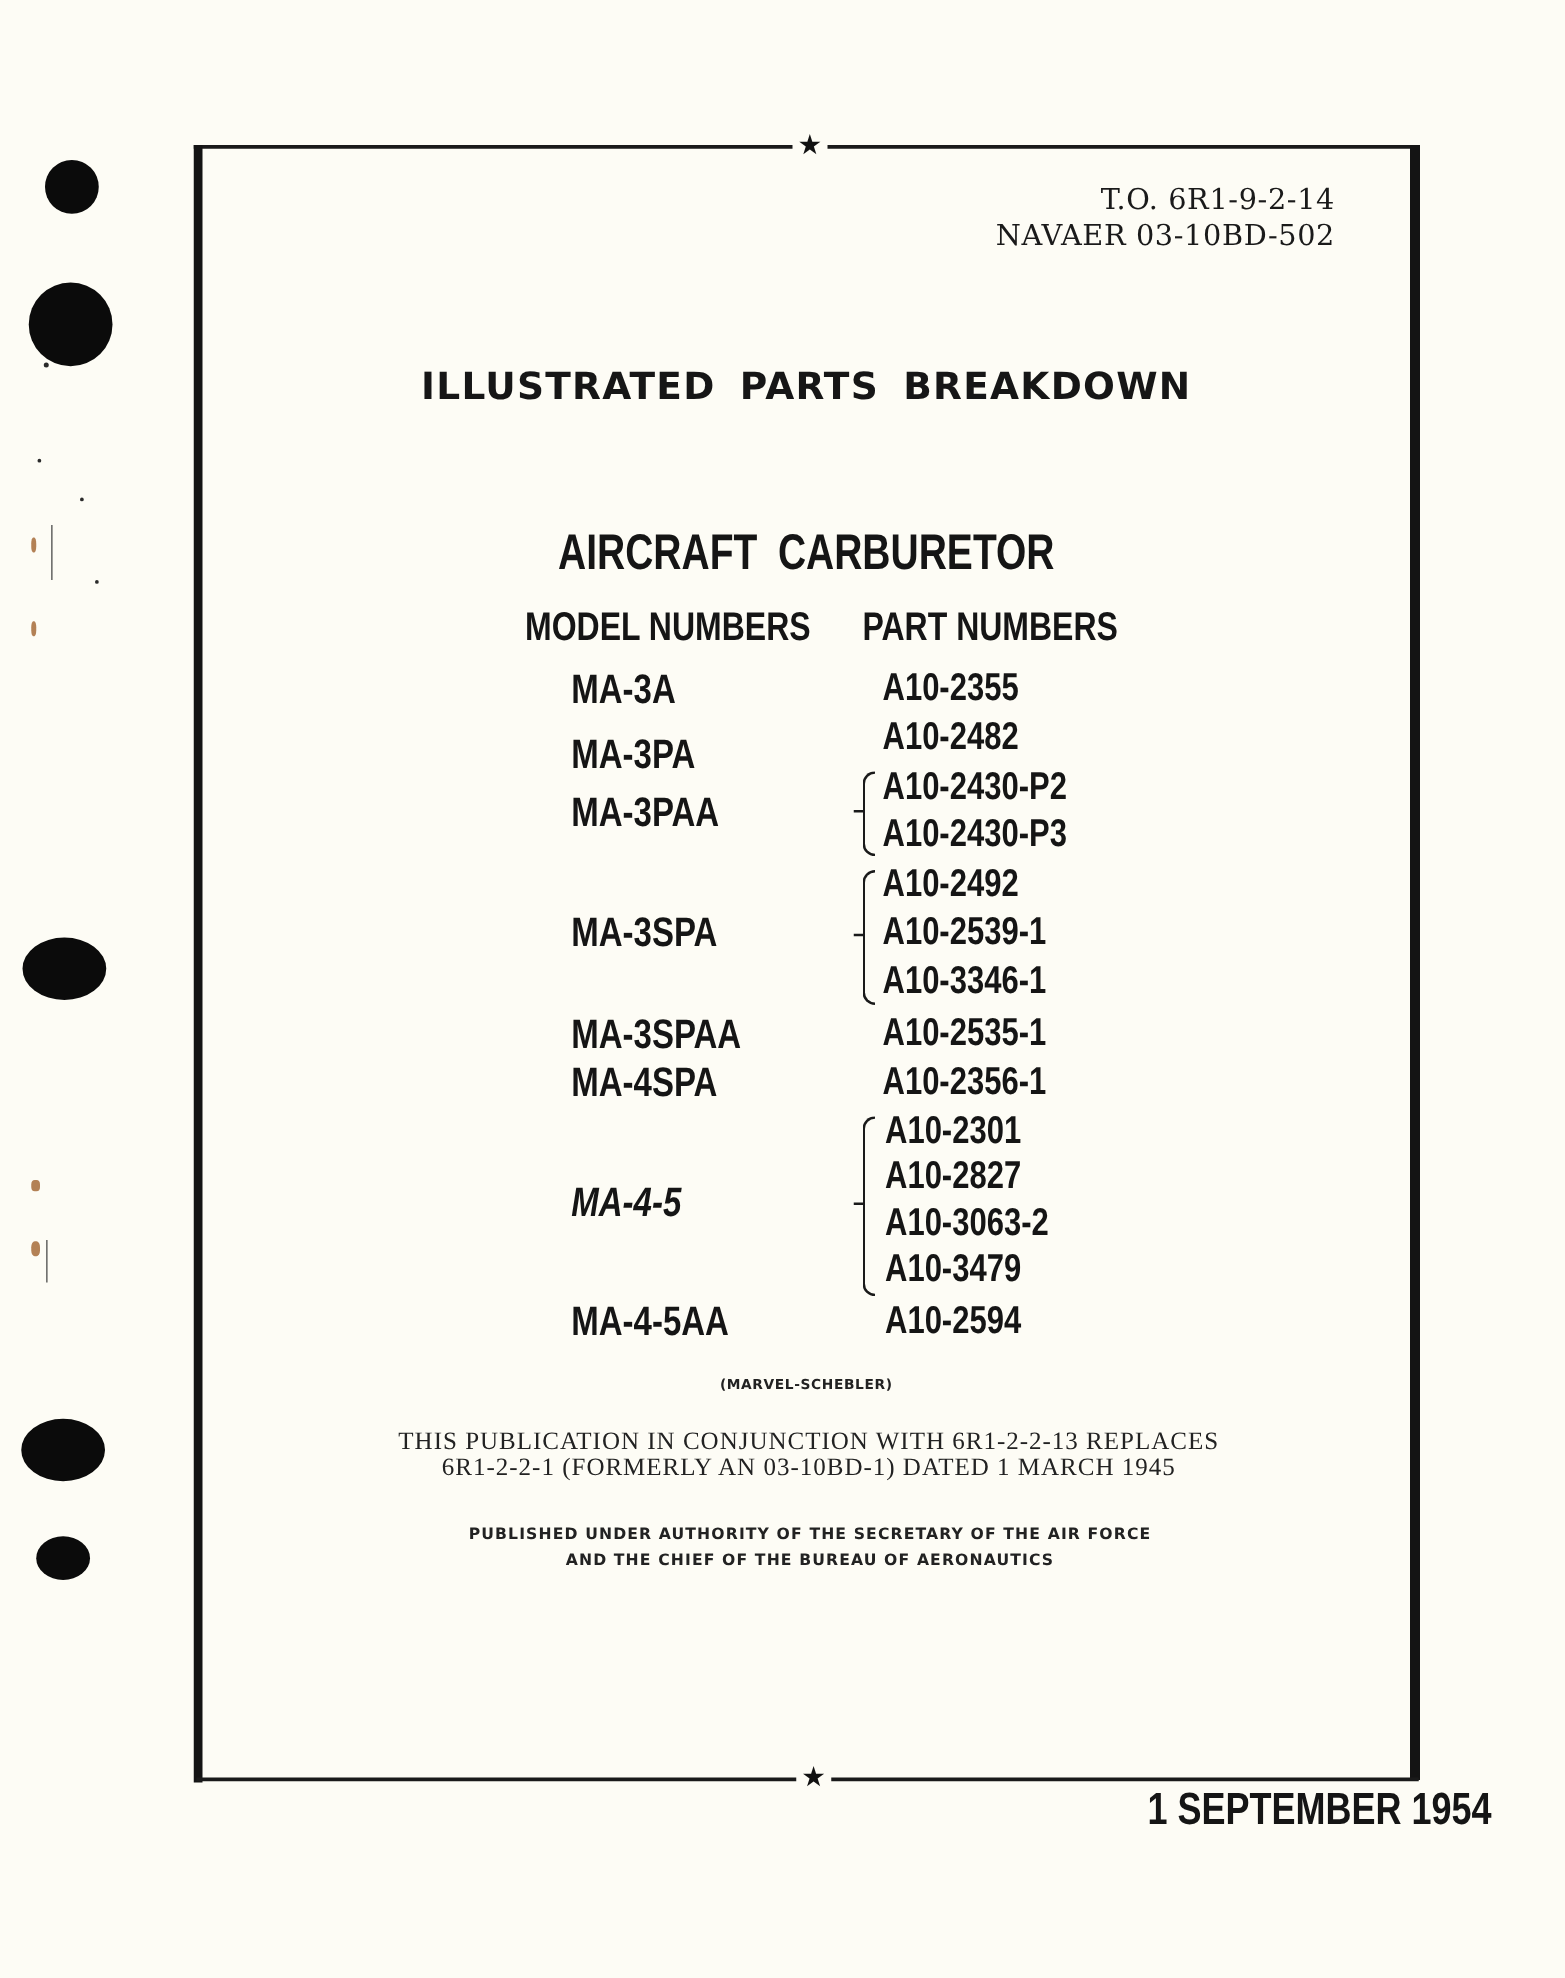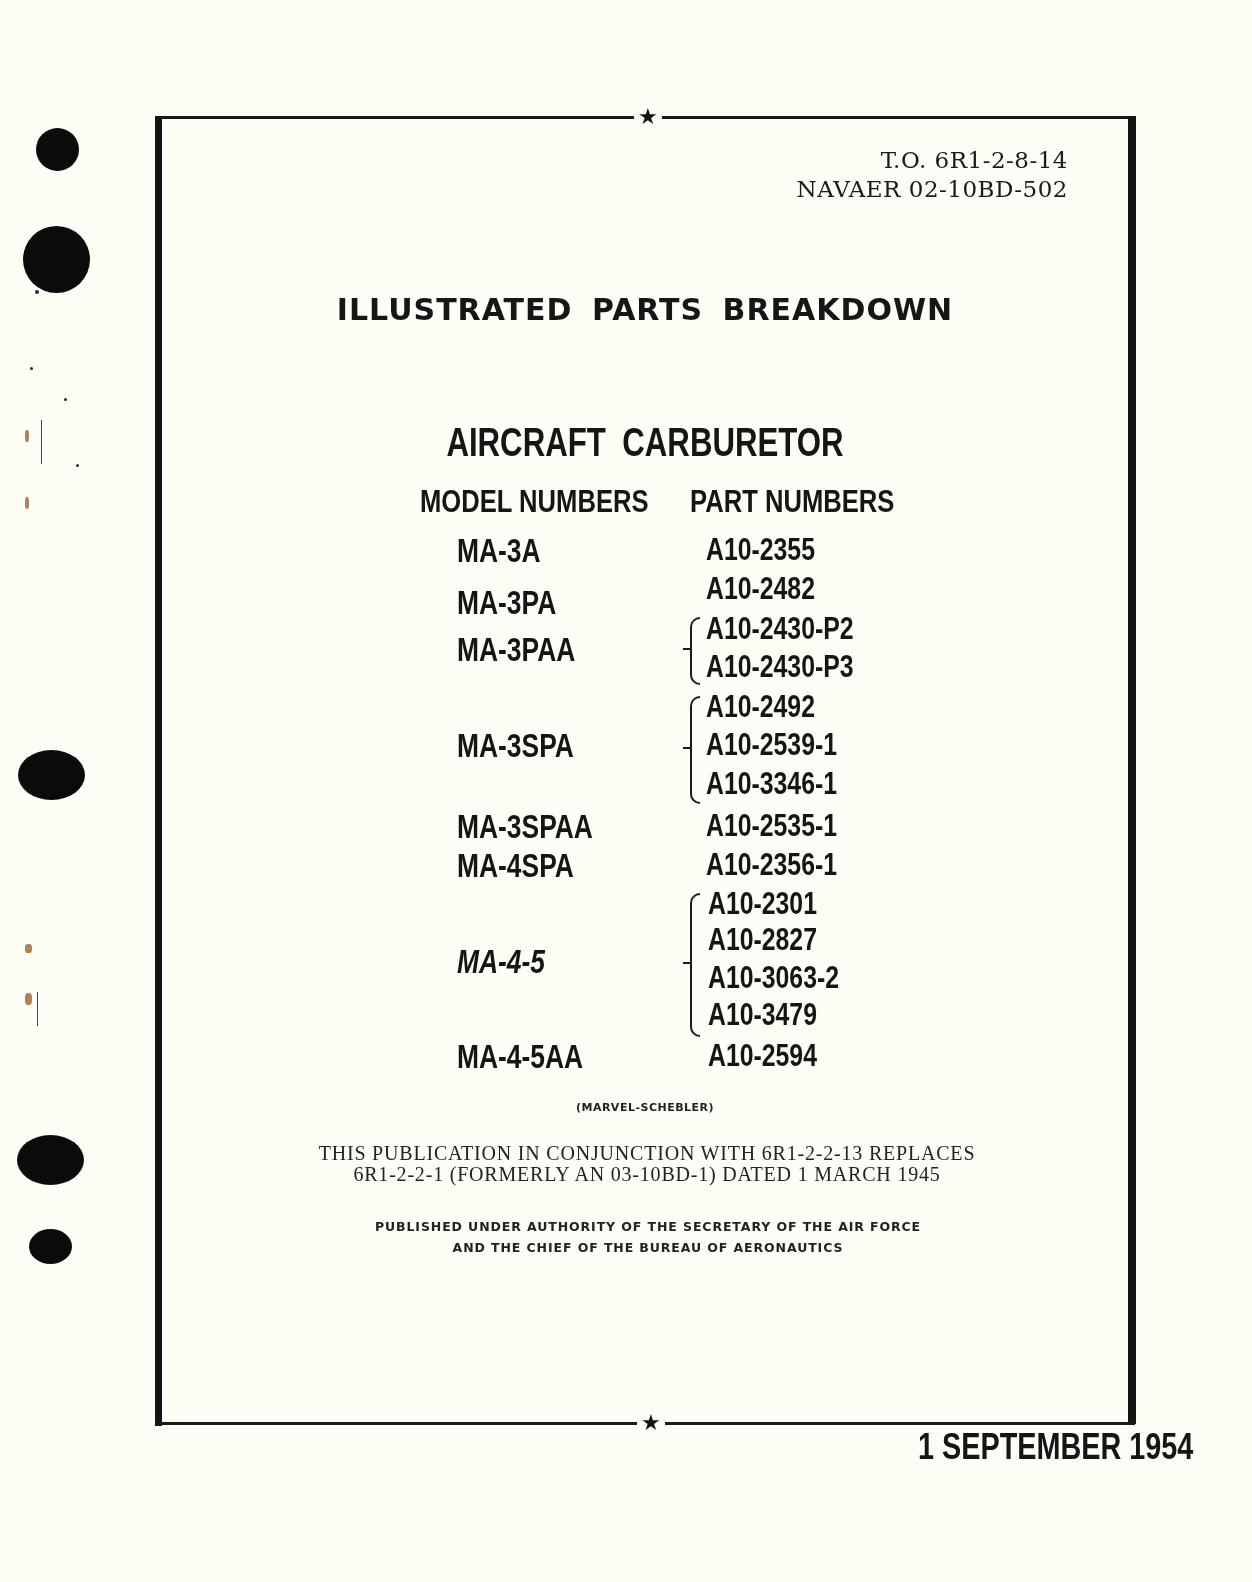--- a/index.html
+++ b/index.html
@@ -117,22 +117,22 @@
 <div class="scratch" style="left:37px;top:992px;height:34px;"></div>
 
 <div class="frame-top" style="left:155px;top:116px;width:980px;"></div>
 <div class="frame-left" style="left:155px;top:116px;width:7px;height:1310px;"></div>
 <div class="frame-right" style="left:1128px;top:116px;width:8px;height:1308px;"></div>
 <div class="frame-bottom" style="left:157px;top:1422px;width:978px;"></div>
 <span class="star" style="left:634px;top:106px;">★</span>
 <span class="star" style="left:637px;top:1412px;">★</span>
 
 <div class="to-block">
-  <div>T.O. 6R1-2-8-14</div>
-  <div>NAVAER 02-10BD-502</div>
+  <div>T.O. 6R1-9-2-14</div>
+  <div>NAVAER 03-10BD-502</div>
 </div>
 
 <div class="doc-title">ILLUSTRATED PARTS BREAKDOWN</div>
 <div class="subject">AIRCRAFT CARBURETOR</div>
 
 <div class="col-head" style="left:420px;">
   <span class="narrow">MODEL NUMBERS</span>
 </div>
 <div class="col-head" style="left:690px;">
   <span class="narrow">PART NUMBERS</span>

